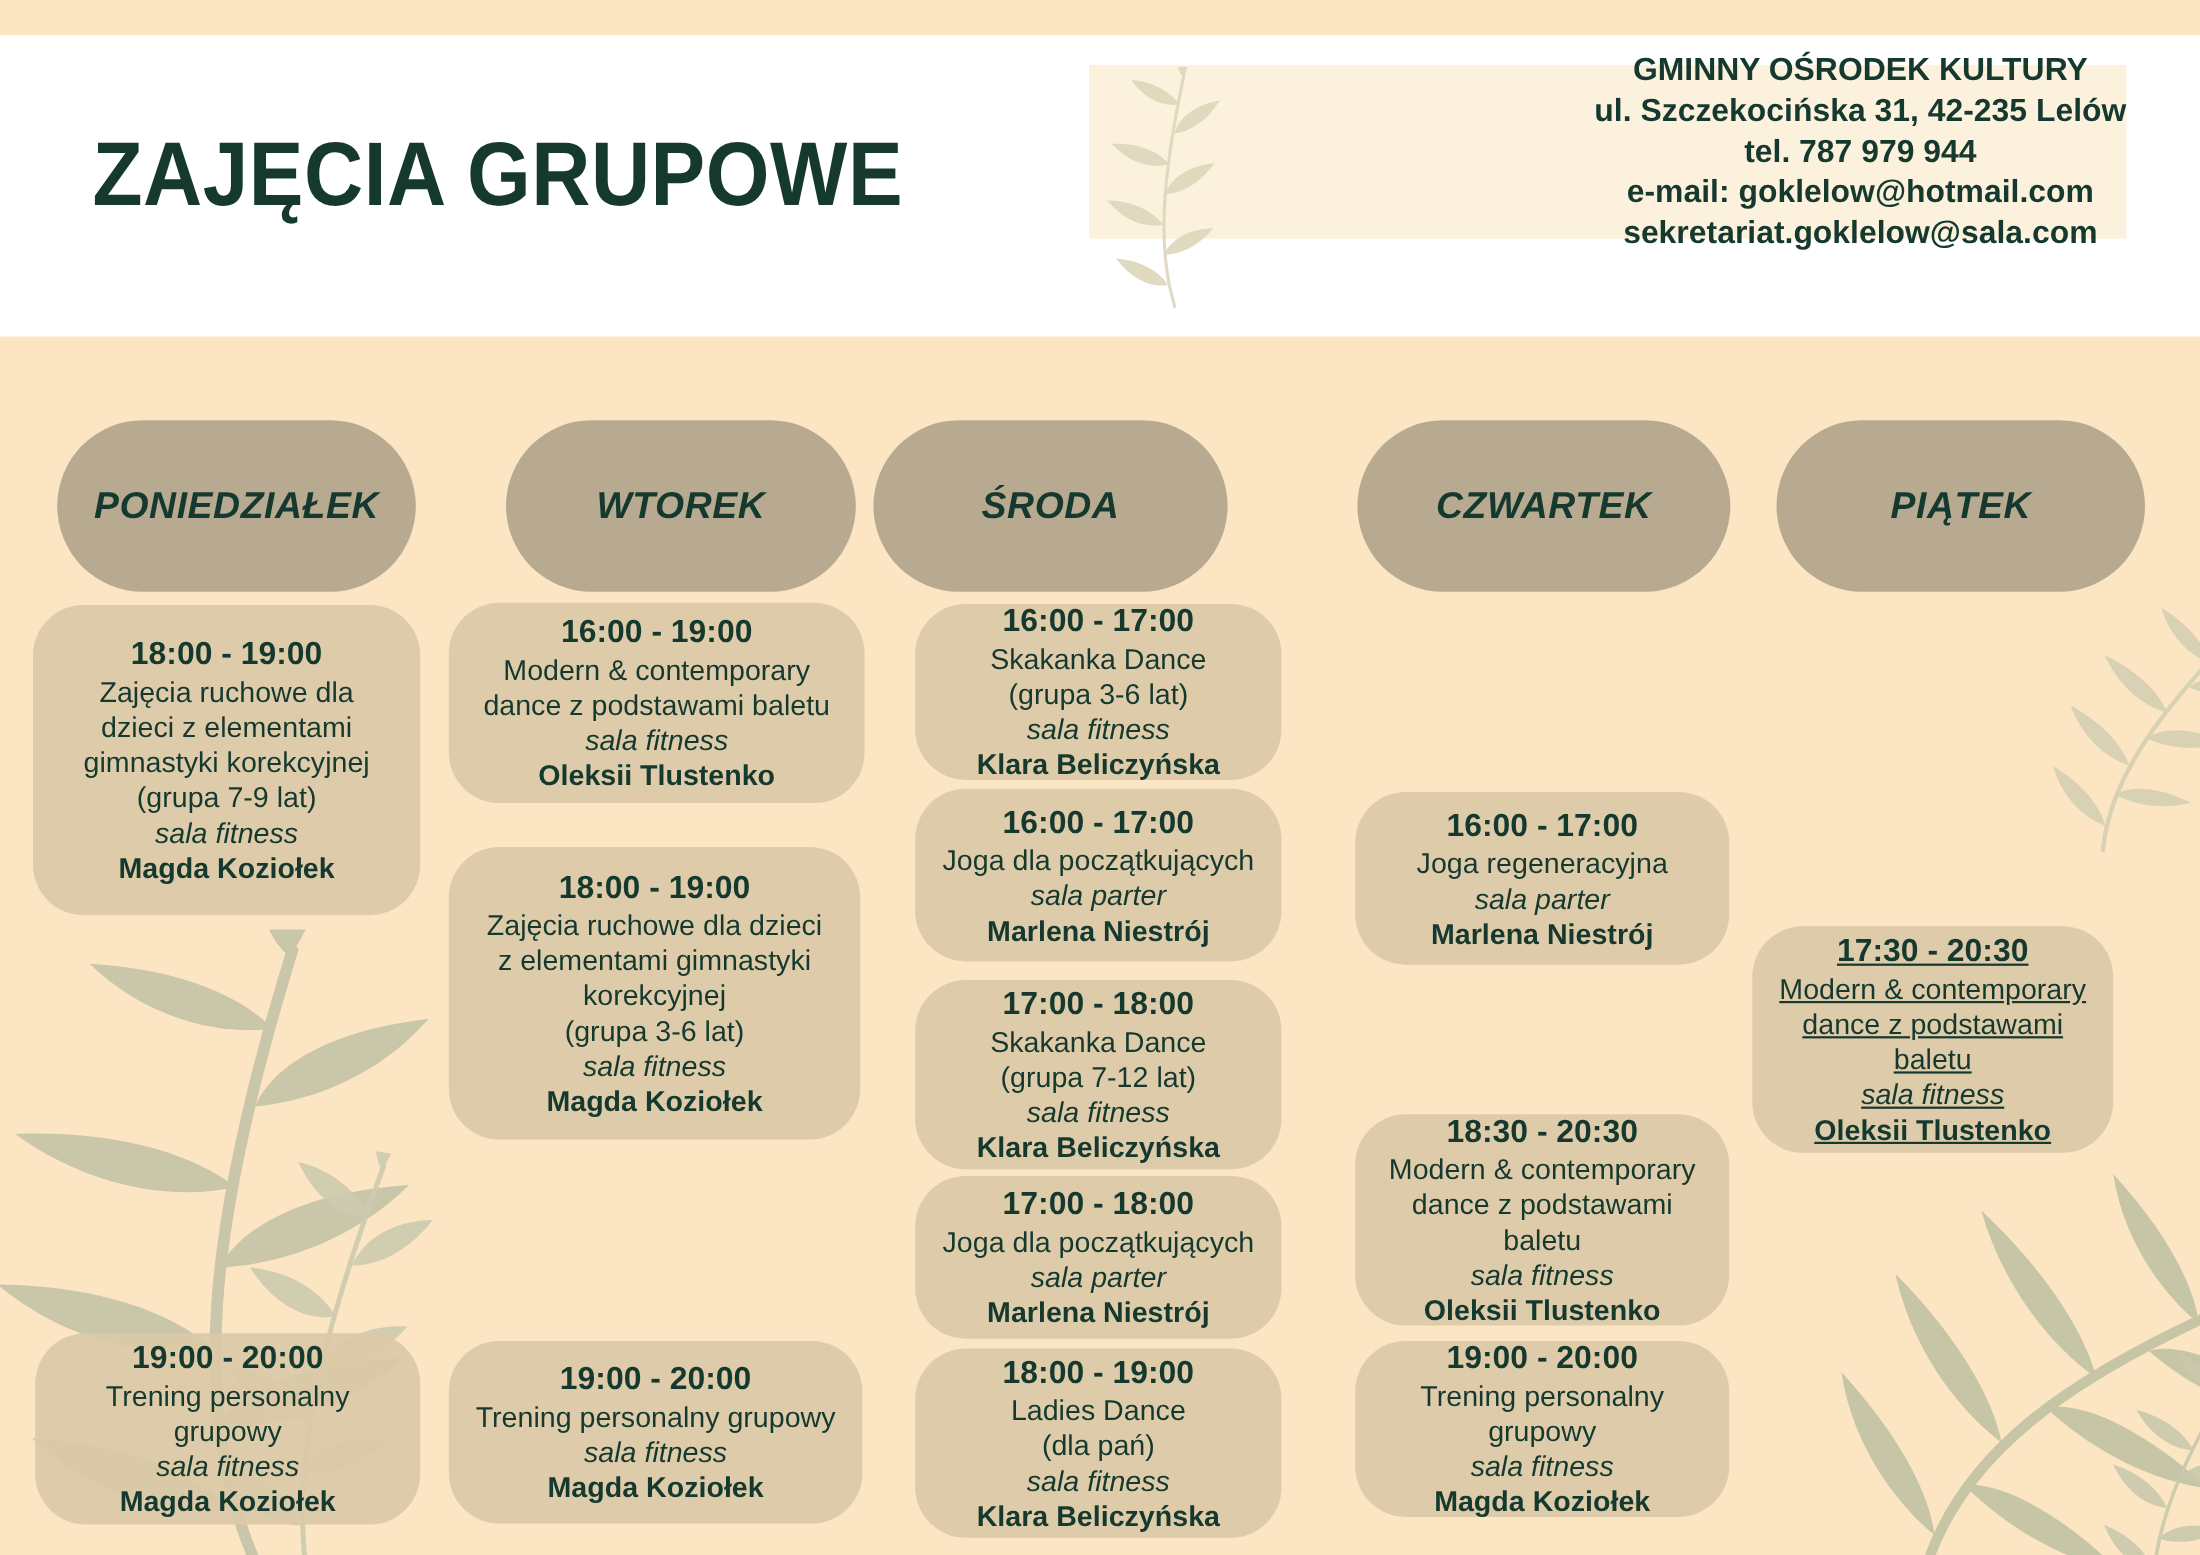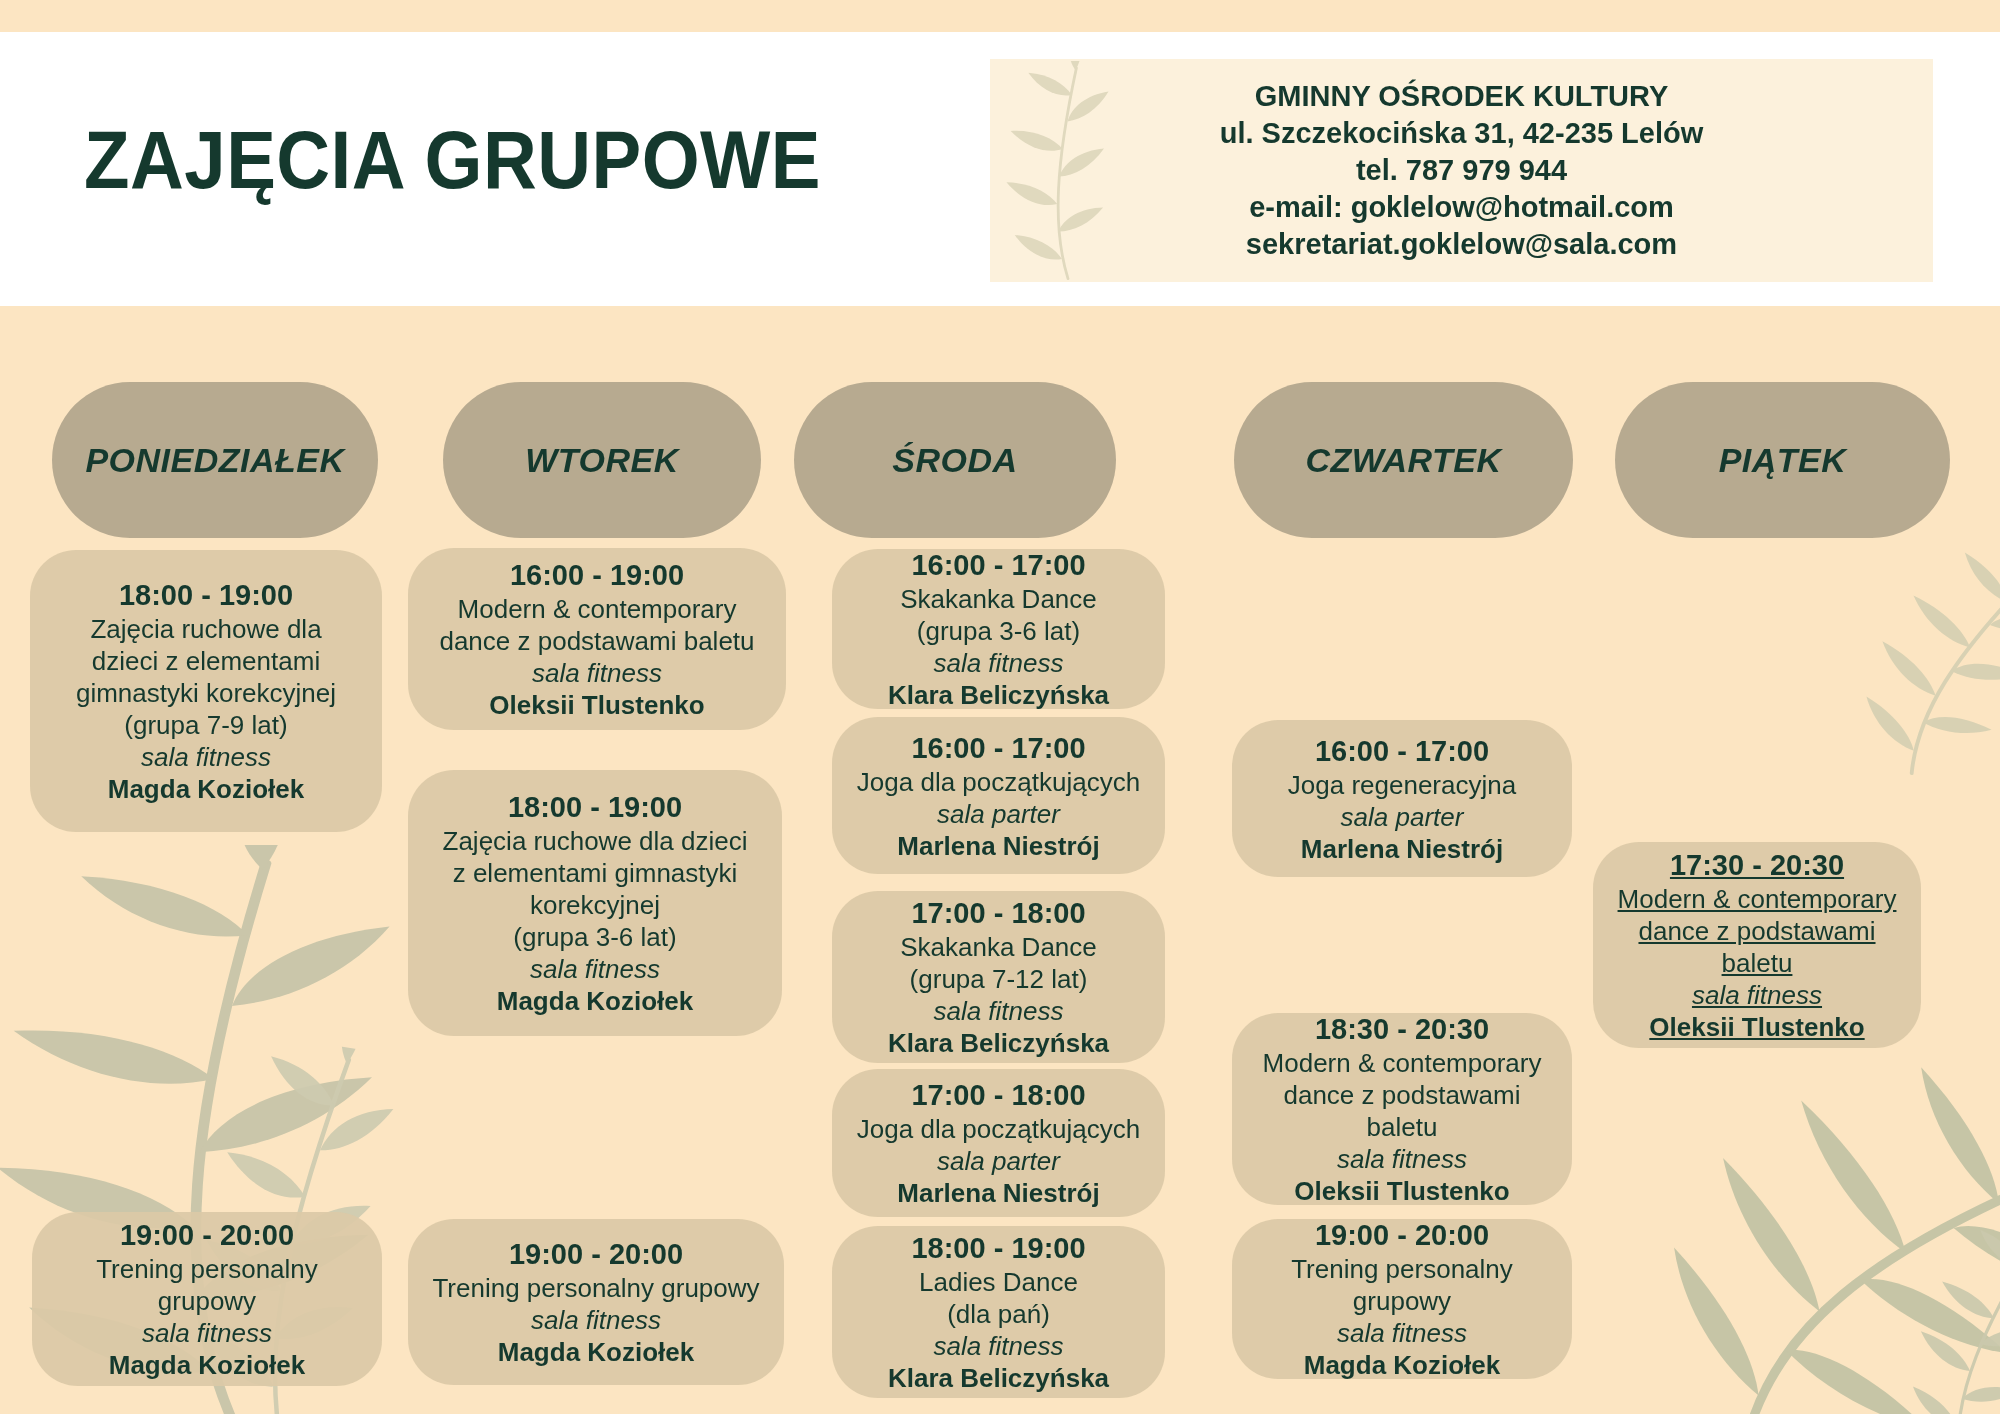--- a/index.html
+++ b/index.html
@@ -10,23 +10,23 @@
     color:var(--text_dark_green,#15392e);
   }
   .strip-top{position:absolute;left:0;top:0;width:2000px;height:32px;background:var(--background_peach,#fce5c2);}
   .main-bg{position:absolute;left:0;top:306px;width:2000px;height:1108px;background:var(--background_peach,#fce5c2);}
   .page-title{
     position:absolute;left:84px;top:112px;
     font-size:76px;font-weight:bold;letter-spacing:0.5px;
     transform:scale(0.98,1.08);transform-origin:left top;white-space:nowrap;
   }
   .contact-box{
-    position:absolute;left:990px;top:59px;width:943px;height:223px;
+    position:absolute;left:990px;top:59px;width:943px;height:158px;
     background:var(--contact_box_cream,#fcf1dc);
-    display:flex;flex-direction:column;justify-content:center;align-items:center;
+    display:flex;flex-direction:column;justify-content:center;align-items:flex-end;
     text-align:center;font-weight:bold;font-size:29px;line-height:37px;
   }
   .contact-box .lines{position:relative;z-index:2;}
   .day-pill{
     position:absolute;top:382px;height:156px;border-radius:999px;
     background:var(--pill_tan,#b7aa90);
     display:flex;align-items:center;justify-content:center;
     font-style:italic;font-weight:bold;font-size:34px;letter-spacing:0.5px;
   }
   .card{
@@ -93,21 +93,21 @@
     <div class="lines">
       <div>GMINNY OŚRODEK KULTURY</div>
       <div>ul. Szczekocińska 31, 42-235 Lelów</div>
       <div>tel. 787 979 944</div>
       <div>e-mail: goklelow@hotmail.com</div>
       <div>sekretariat.goklelow@sala.com</div>
     </div>
   </div>
 
   <div class="day-pill" style="left:52px;width:326px;">PONIEDZIAŁEK</div>
-  <div class="day-pill" style="left:443px;width:318px;">WTOREK</div>
+  <div class="day-pill" style="left:460px;width:318px;">WTOREK</div>
   <div class="day-pill" style="left:794px;width:322px;">ŚRODA</div>
   <div class="day-pill" style="left:1615px;width:335px;">PIĄTEK</div>
   <div class="day-pill" style="left:1234px;width:339px;">CZWARTEK</div>
 
   <div class="card" style="left:30px;top:550px;width:352px;height:282px;">
     <div class="time">18:00 - 19:00</div>
     <div class="desc">Zajęcia ruchowe dla
 dzieci z elementami
 gimnastyki korekcyjnej
 (grupa 7-9 lat)</div>

